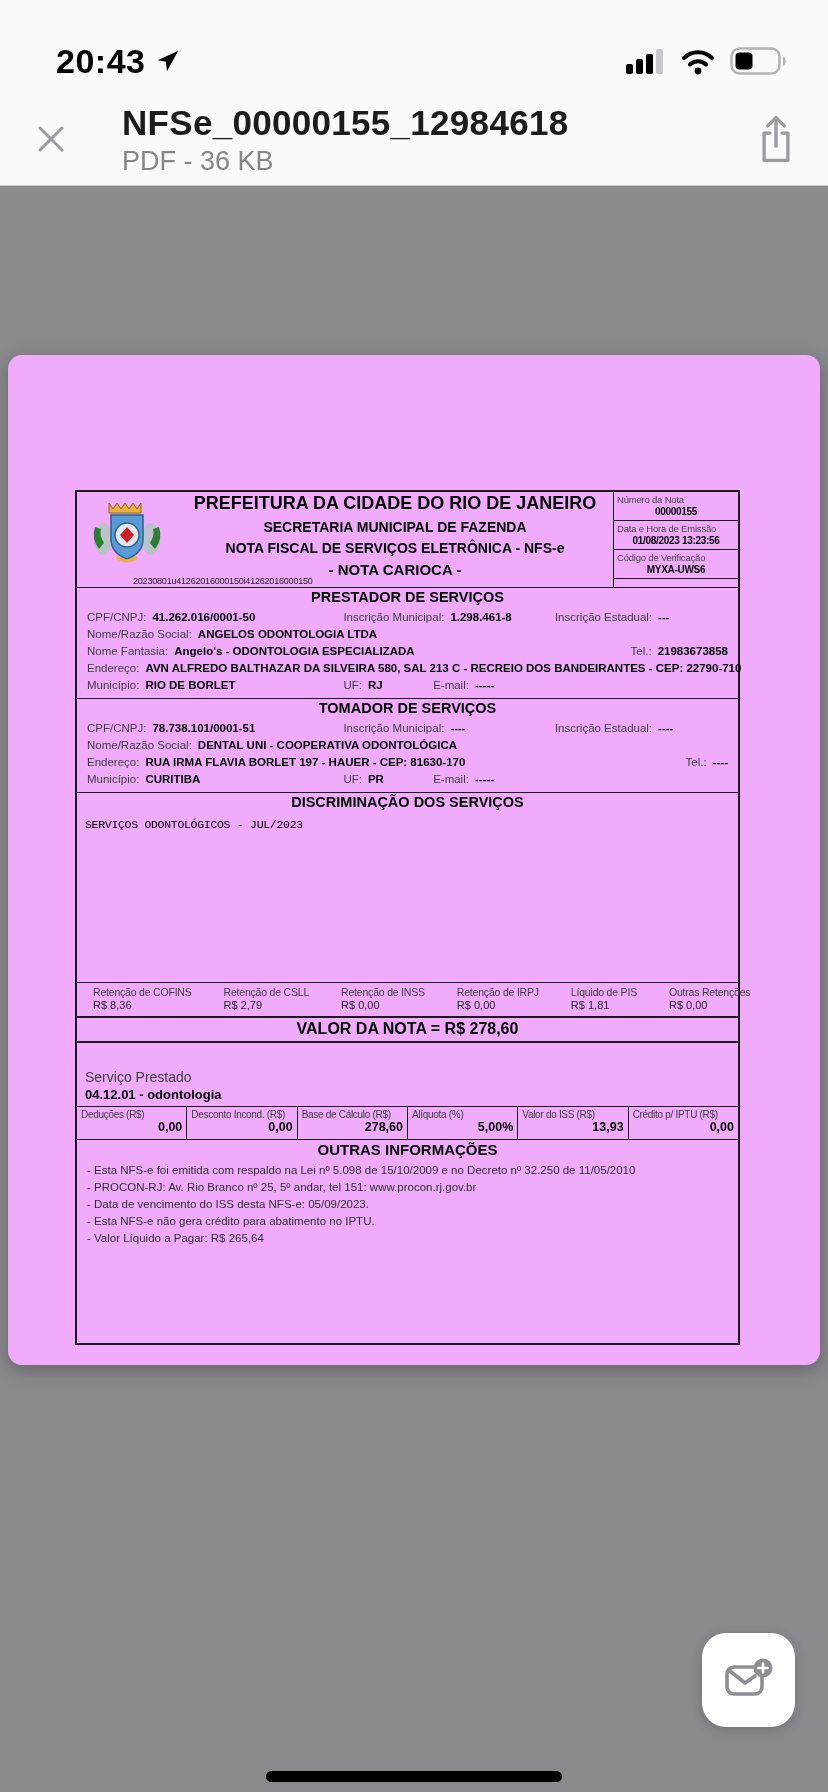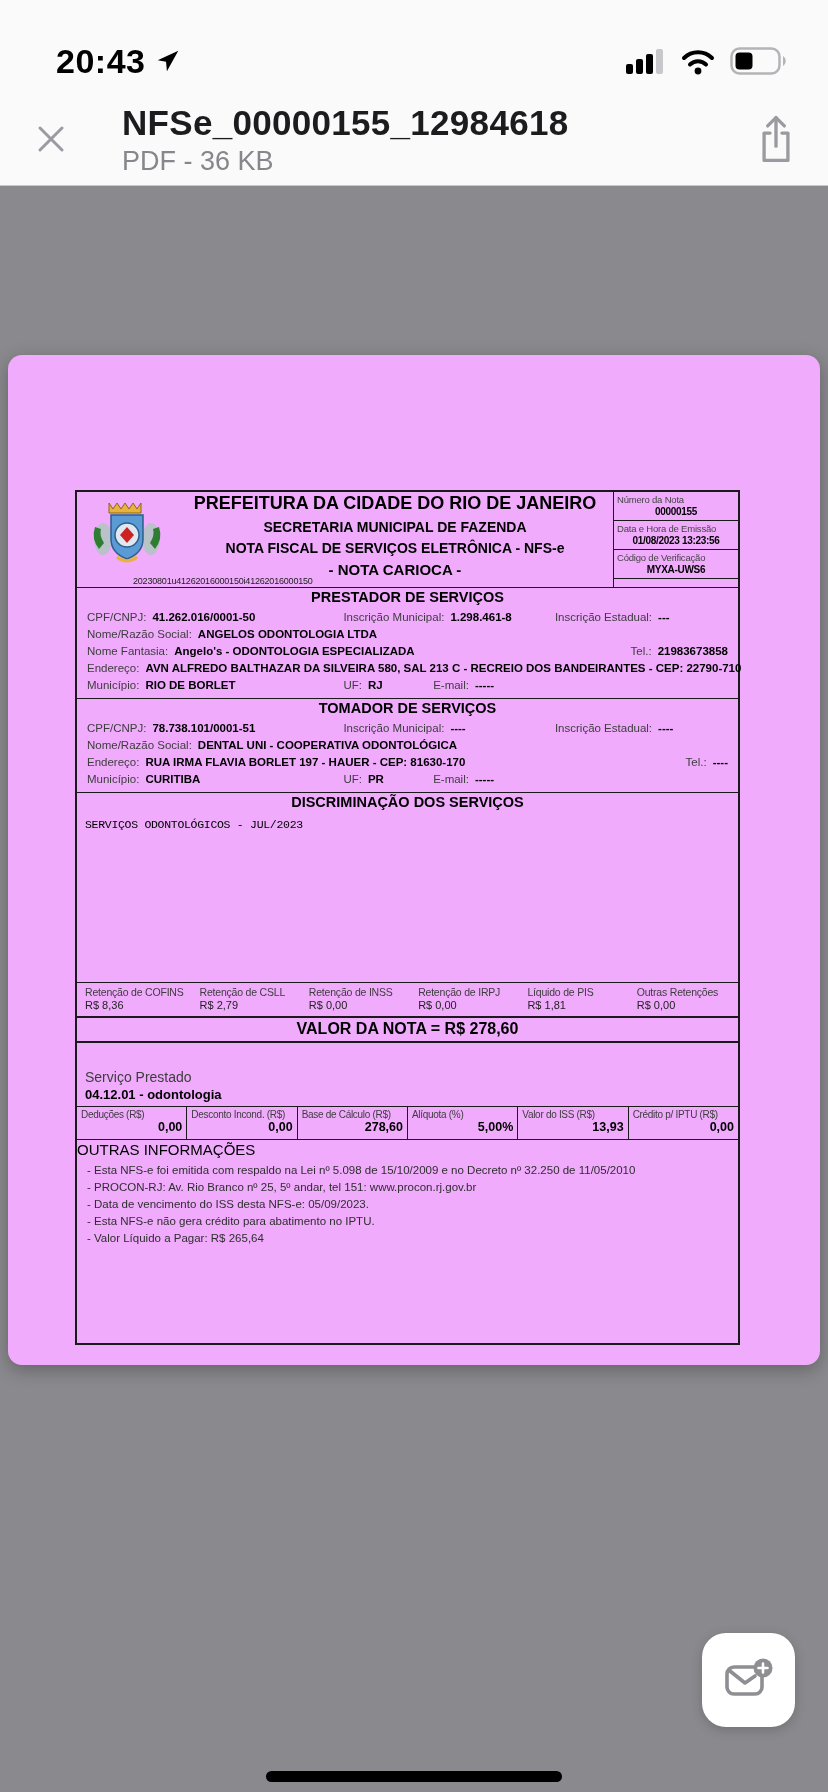--- a/index.html
+++ b/index.html
@@ -46,38 +46,38 @@
   .frow { display:flex; align-items:baseline; line-height:17px; white-space:nowrap; }
   .fgroup { display:inline-flex; gap:6px; align-items:baseline; white-space:nowrap; }
   .flabel { font-size:11.5px; color:#3d3d3d; }
   .fvalue { font-size:11.5px; font-weight:700; color:#000; }
   .w40 { width:40%; } .w33 { width:33%; } .w14 { width:14%; }
   .grow { flex:1; }
 
   .discrim-body { flex:1; display:flex; flex-direction:column; position:relative; border-top:0; }
   .discrim-text { font-family:"Liberation Mono", monospace; font-size:11.5px; padding:6px 8px; letter-spacing:-0.3px; }
   .ret-row { margin-top:auto; border-top:1.5px solid #1a1a1a; display:flex; }
-  .ret-col { flex:1; padding:3px 8px 5px; }
+  .ret-col { flex:1; padding:3px 16px 5px; }
   .ret-label { font-size:10.5px; color:#3d3d3d; white-space:nowrap; letter-spacing:-0.2px; }
   .ret-value { font-size:11px; color:#222; margin-top:1px; }
 
   .valor-row { border-top:2px solid #1a1a1a; border-bottom:2px solid #1a1a1a; text-align:center; font-weight:700; font-size:16px; padding:2px 0 3px; flex:none; }
 
   .servico { padding:2px 8px 4px; flex:none; }
   .servico-label { font-size:14px; color:#3d3d3d;margin-top:24px; }
   .servico-value { font-size:13px; font-weight:700; margin-top:2px; }
 
   .tax-row { border-top:1.5px solid #1a1a1a; border-bottom:1.5px solid #1a1a1a; display:flex; height:34px; flex:none; }
   .tax-cell { flex:1; border-right:1px solid #1a1a1a; padding:2px 4px 3px; display:flex; flex-direction:column; justify-content:flex-start; }
   .tax-cell:last-child { border-right:none; }
   .tax-label { font-size:10px; color:#3d3d3d; white-space:nowrap; letter-spacing:-0.3px; }
   .tax-value { font-size:12.5px; font-weight:700; text-align:right; }
 
   .outras { flex:1; display:flex; flex-direction:column; }
-  .outras-title { font-weight:400; font-size:15px; padding:1px 0 2px; }
+  .outras-title { text-align:center; font-weight:700; font-size:15px; padding:1px 0 2px; }
   .outras-lines { padding:2px 10px; }
   .outras-line { font-size:11.5px; color:#2e2e2e; line-height:17px; }
 
   
   .mail-fab { position:absolute; left:702px; top:1633px; width:93px; height:94px; background:#ffffff; border:none; border-radius:24px; box-shadow:0 3px 12px rgba(0,0,0,0.18); display:flex; align-items:center; justify-content:center; cursor:pointer; z-index:30; }
   .home-indicator { position:absolute; bottom:10px; left:50%; transform:translateX(-50%); width:296px; height:11px; border-radius:6px; background:#000; z-index:30; }
 </style>
 </head>
 <body>
 

